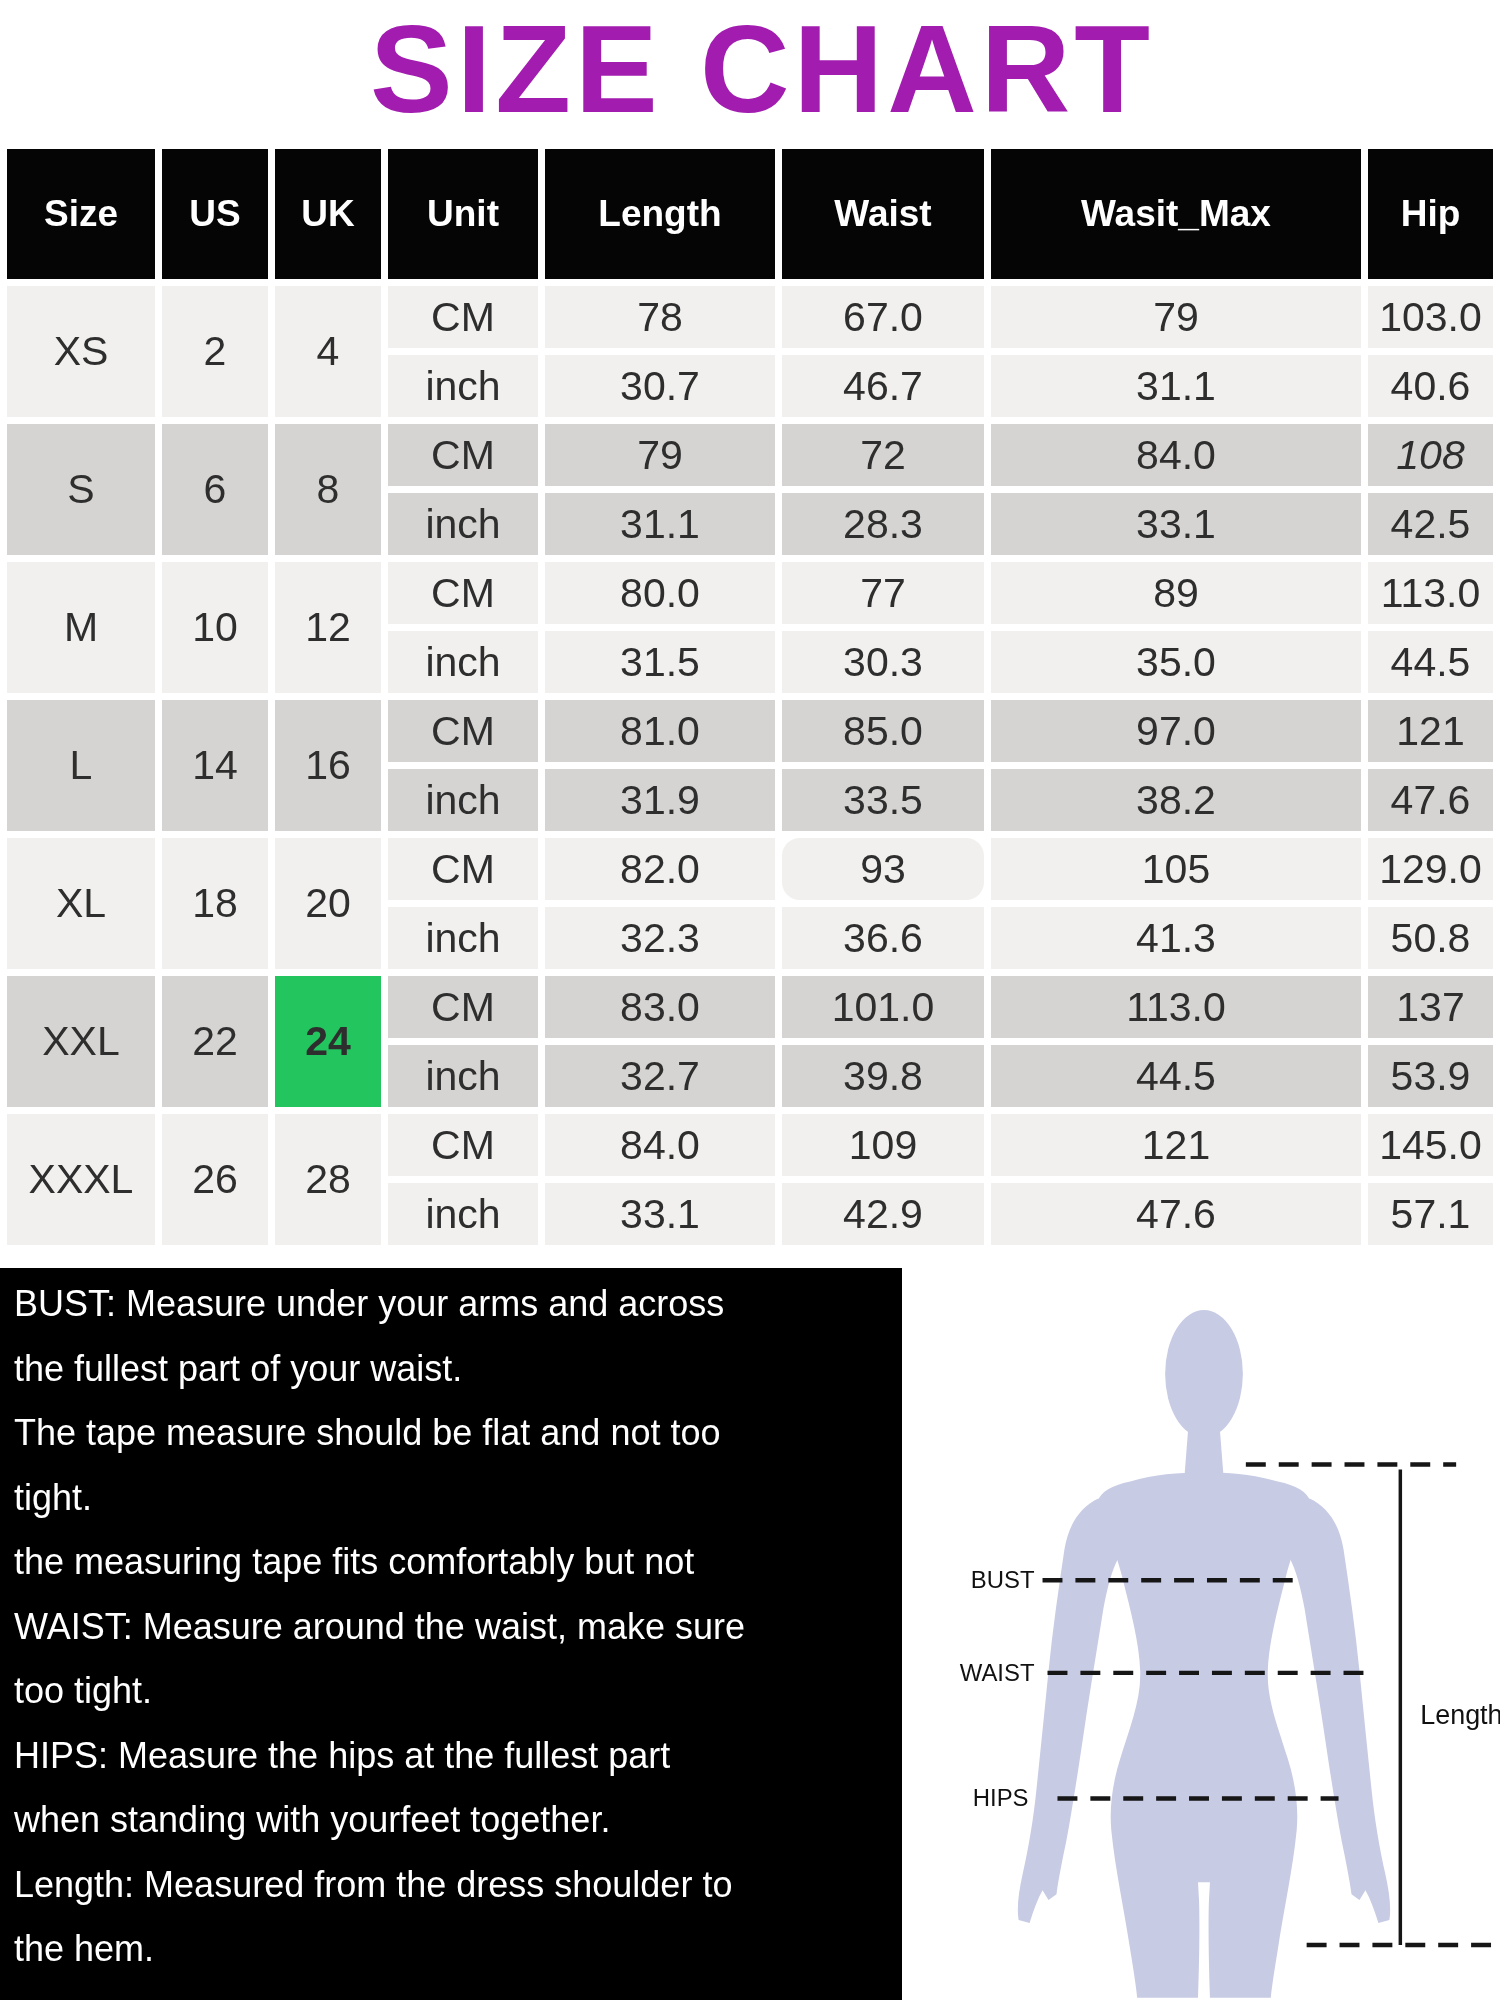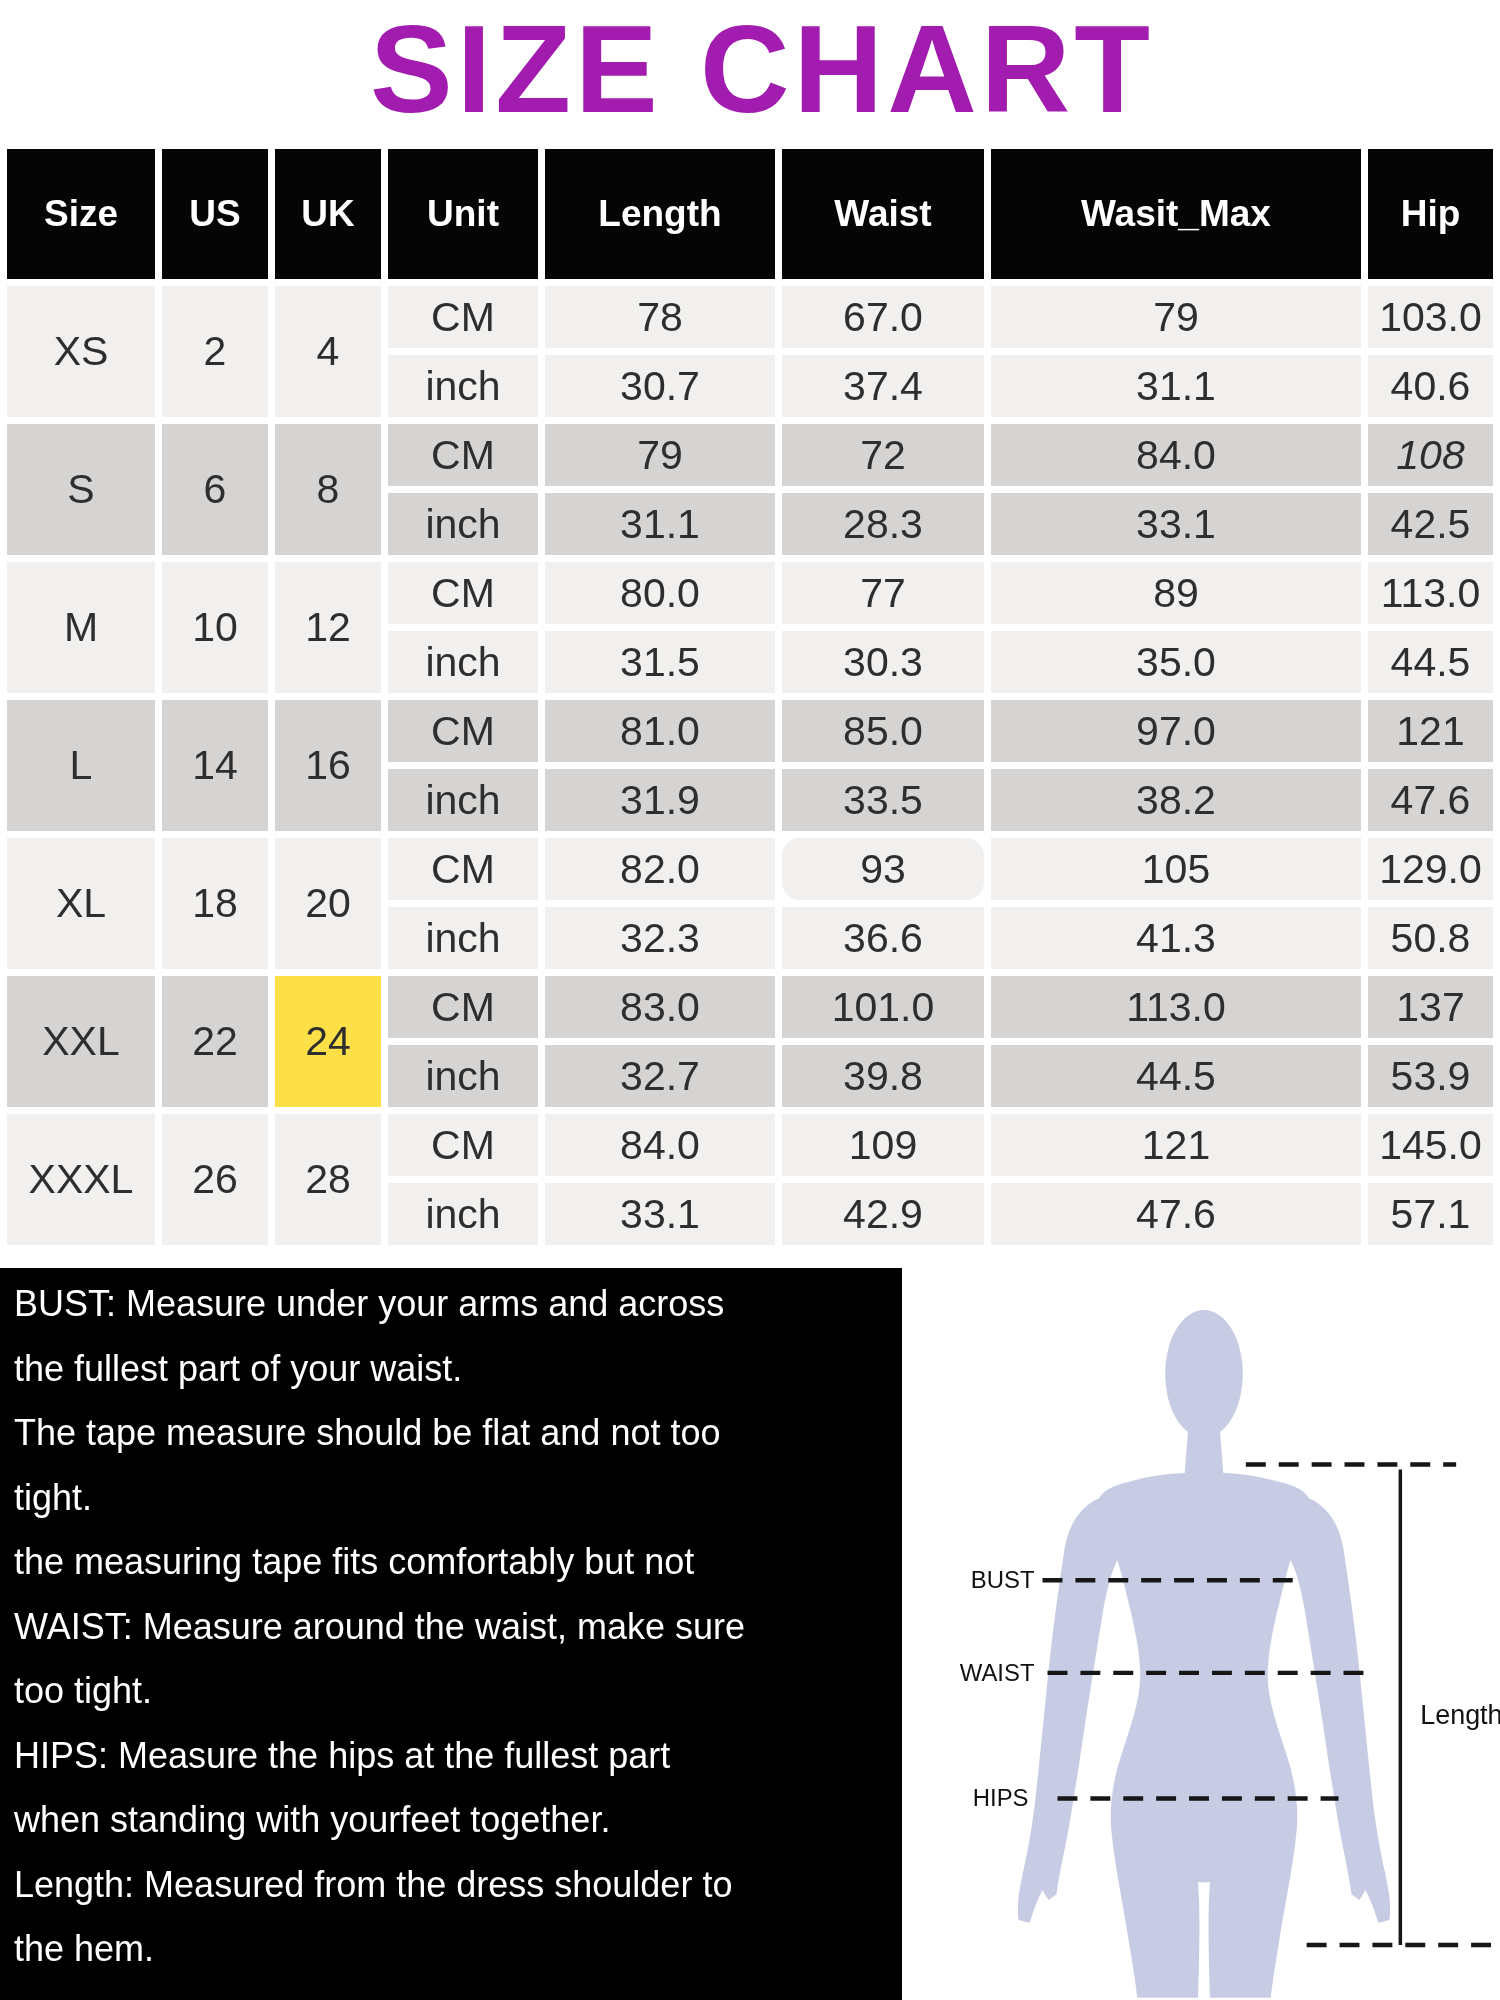--- a/index.html
+++ b/index.html
@@ -75,21 +75,21 @@
           <td rowspan="2" style="background: rgb(241, 240, 238);">4</td>
           <td style="background: rgb(241, 240, 238);">CM</td>
           <td style="background: rgb(241, 240, 238);">78</td>
           <td style="background: rgb(241, 240, 238);">67.0</td>
           <td style="background: rgb(241, 240, 238);">79</td>
           <td style="background: rgb(241, 240, 238);">103.0</td>
         </tr>
         <tr>
           <td style="background: rgb(241, 240, 238);">inch</td>
           <td style="background: rgb(241, 240, 238);">30.7</td>
-          <td style="background: rgb(241, 240, 238);">37.4</td>
+          <td style="background: rgb(241, 240, 238);">46.7</td>
           <td style="background: rgb(241, 240, 238);">31.1</td>
           <td style="background: rgb(241, 240, 238);">40.6</td>
         </tr>
         <tr>
           <td rowspan="2" style="background: rgb(214, 212, 210);">S</td>
           <td rowspan="2" style="background: rgb(214, 212, 210);">6</td>
           <td rowspan="2" style="background: rgb(214, 212, 210);">8</td>
           <td style="background: rgb(214, 212, 210);">CM</td>
           <td style="background: rgb(214, 212, 210);">79</td>
           <td style="background: rgb(214, 212, 210);">72</td>
@@ -150,21 +150,21 @@
         <tr>
           <td style="background: rgb(241, 240, 238);">inch</td>
           <td style="background: rgb(241, 240, 238);">32.3</td>
           <td style="background: rgb(241, 240, 238);">36.6</td>
           <td style="background: rgb(241, 240, 238);">41.3</td>
           <td style="background: rgb(241, 240, 238);">50.8</td>
         </tr>
         <tr>
           <td rowspan="2" style="background: rgb(214, 212, 210);">XXL</td>
           <td rowspan="2" style="background: rgb(214, 212, 210);">22</td>
-          <td rowspan="2" style="background: #fde047;">24</td>
+          <td rowspan="2" style="background: #22c55e; font-weight: bold;">24</td>
           <td style="background: rgb(214, 212, 210);">CM</td>
           <td style="background: rgb(214, 212, 210);">83.0</td>
           <td style="background: rgb(214, 212, 210);">101.0</td>
           <td style="background: rgb(214, 212, 210);">113.0</td>
           <td style="background: rgb(214, 212, 210);">137</td>
         </tr>
         <tr>
           <td style="background: rgb(214, 212, 210);">inch</td>
           <td style="background: rgb(214, 212, 210);">32.7</td>
           <td style="background: rgb(214, 212, 210);">39.8</td>

